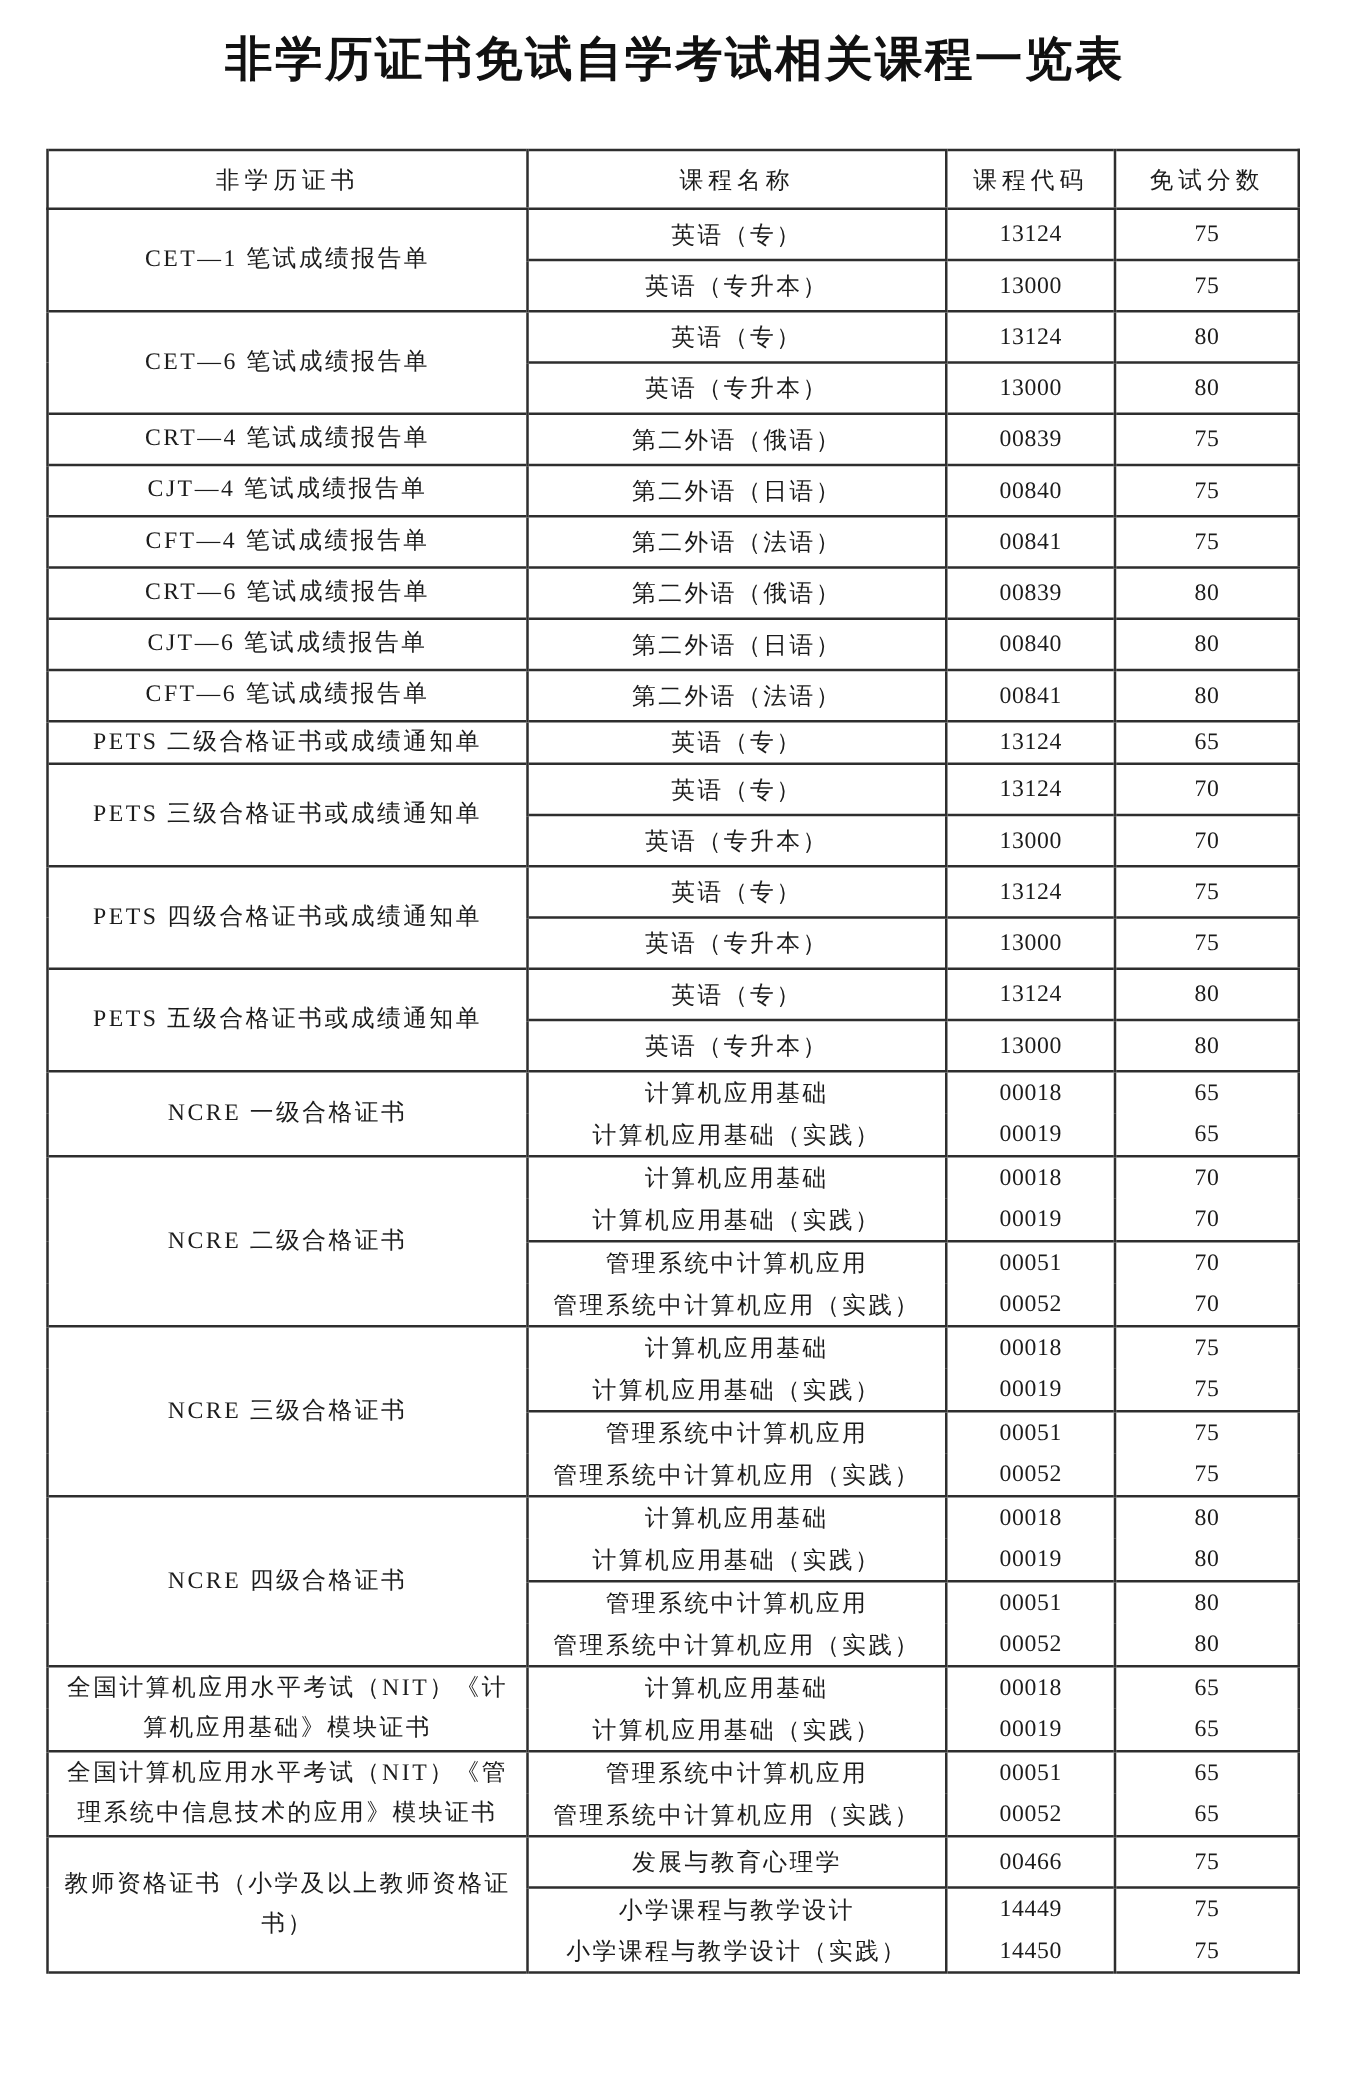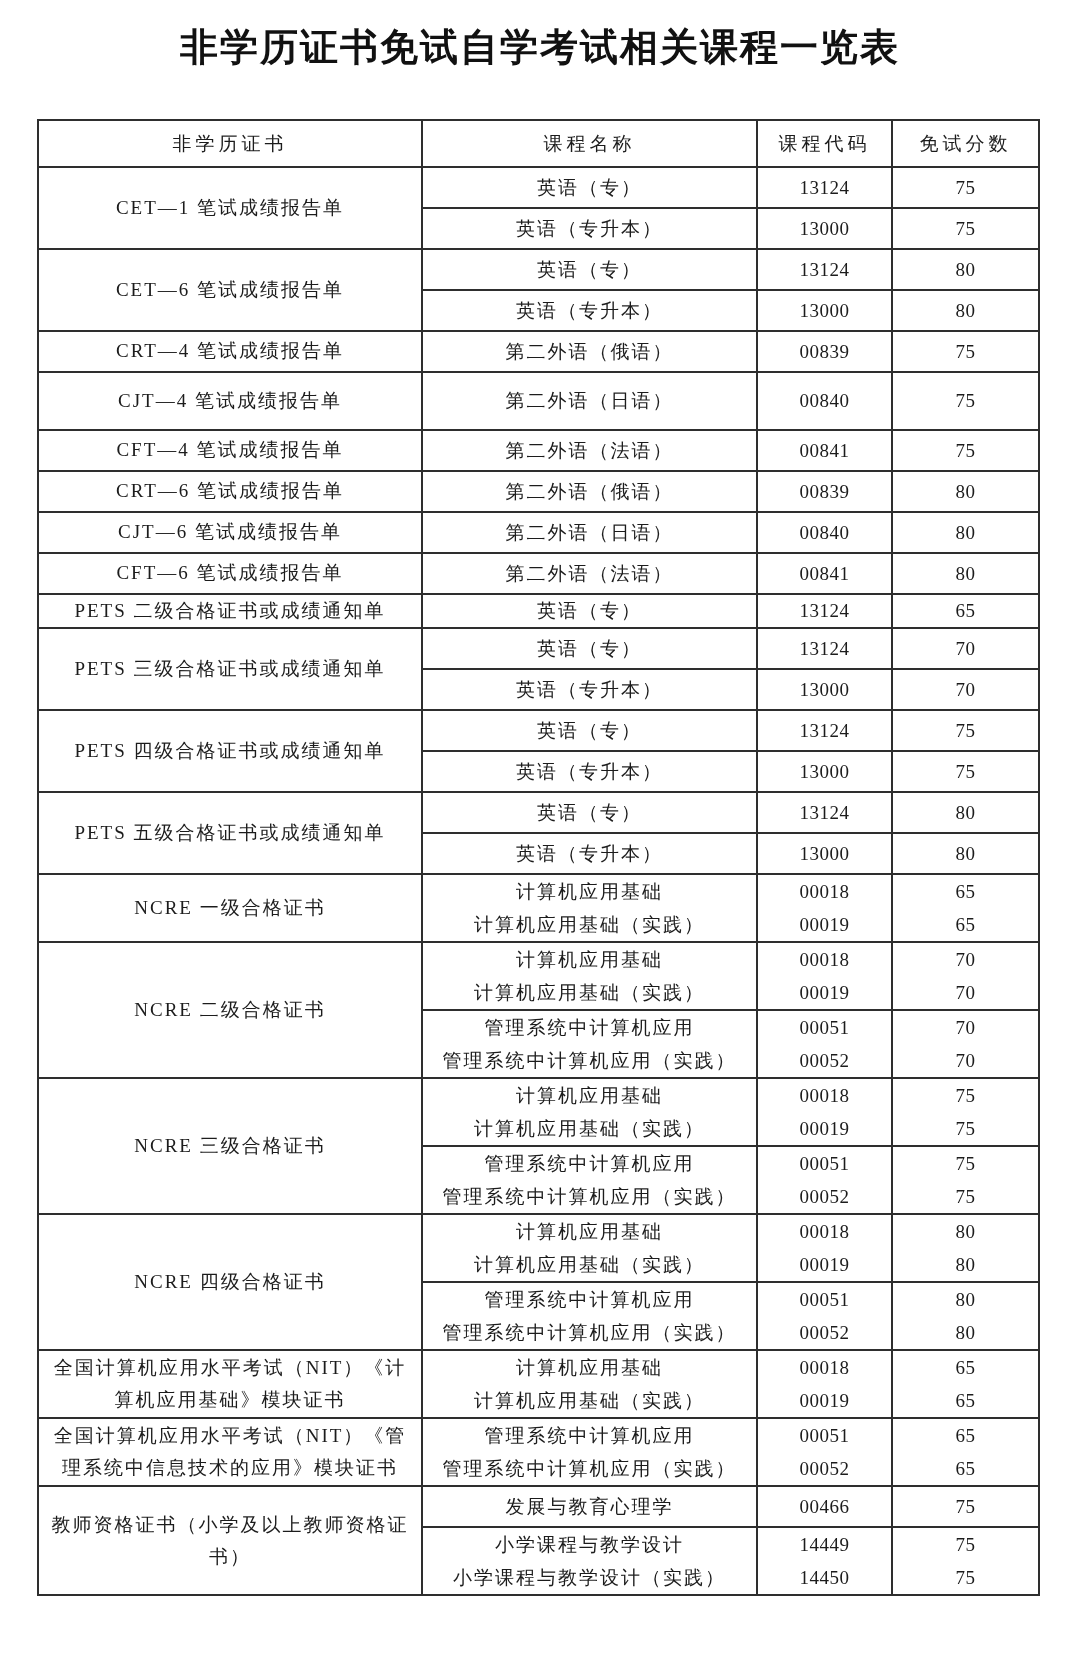--- a/index.html
+++ b/index.html
@@ -110,21 +110,21 @@
           <td class="name">英语（专升本）</td>
           <td class="code">13000</td>
           <td class="score">80</td>
         </tr>
         <tr class="sep" style="height: 41px; padding-left: 40px;">
           <td rowspan="1" class="cert">CRT—4 笔试成绩报告单</td>
           <td class="name">第二外语（俄语）</td>
           <td class="code">00839</td>
           <td class="score">75</td>
         </tr>
-        <tr class="sep" style="height: 58px;">
+        <tr class="sep" style="height: 41px;">
           <td rowspan="1" class="cert">CJT—4 笔试成绩报告单</td>
           <td class="name">第二外语（日语）</td>
           <td class="code">00840</td>
           <td class="score">75</td>
         </tr>
         <tr class="sep" style="height: 41px;">
           <td rowspan="1" class="cert">CFT—4 笔试成绩报告单</td>
           <td class="name">第二外语（法语）</td>
           <td class="code">00841</td>
           <td class="score">75</td>

